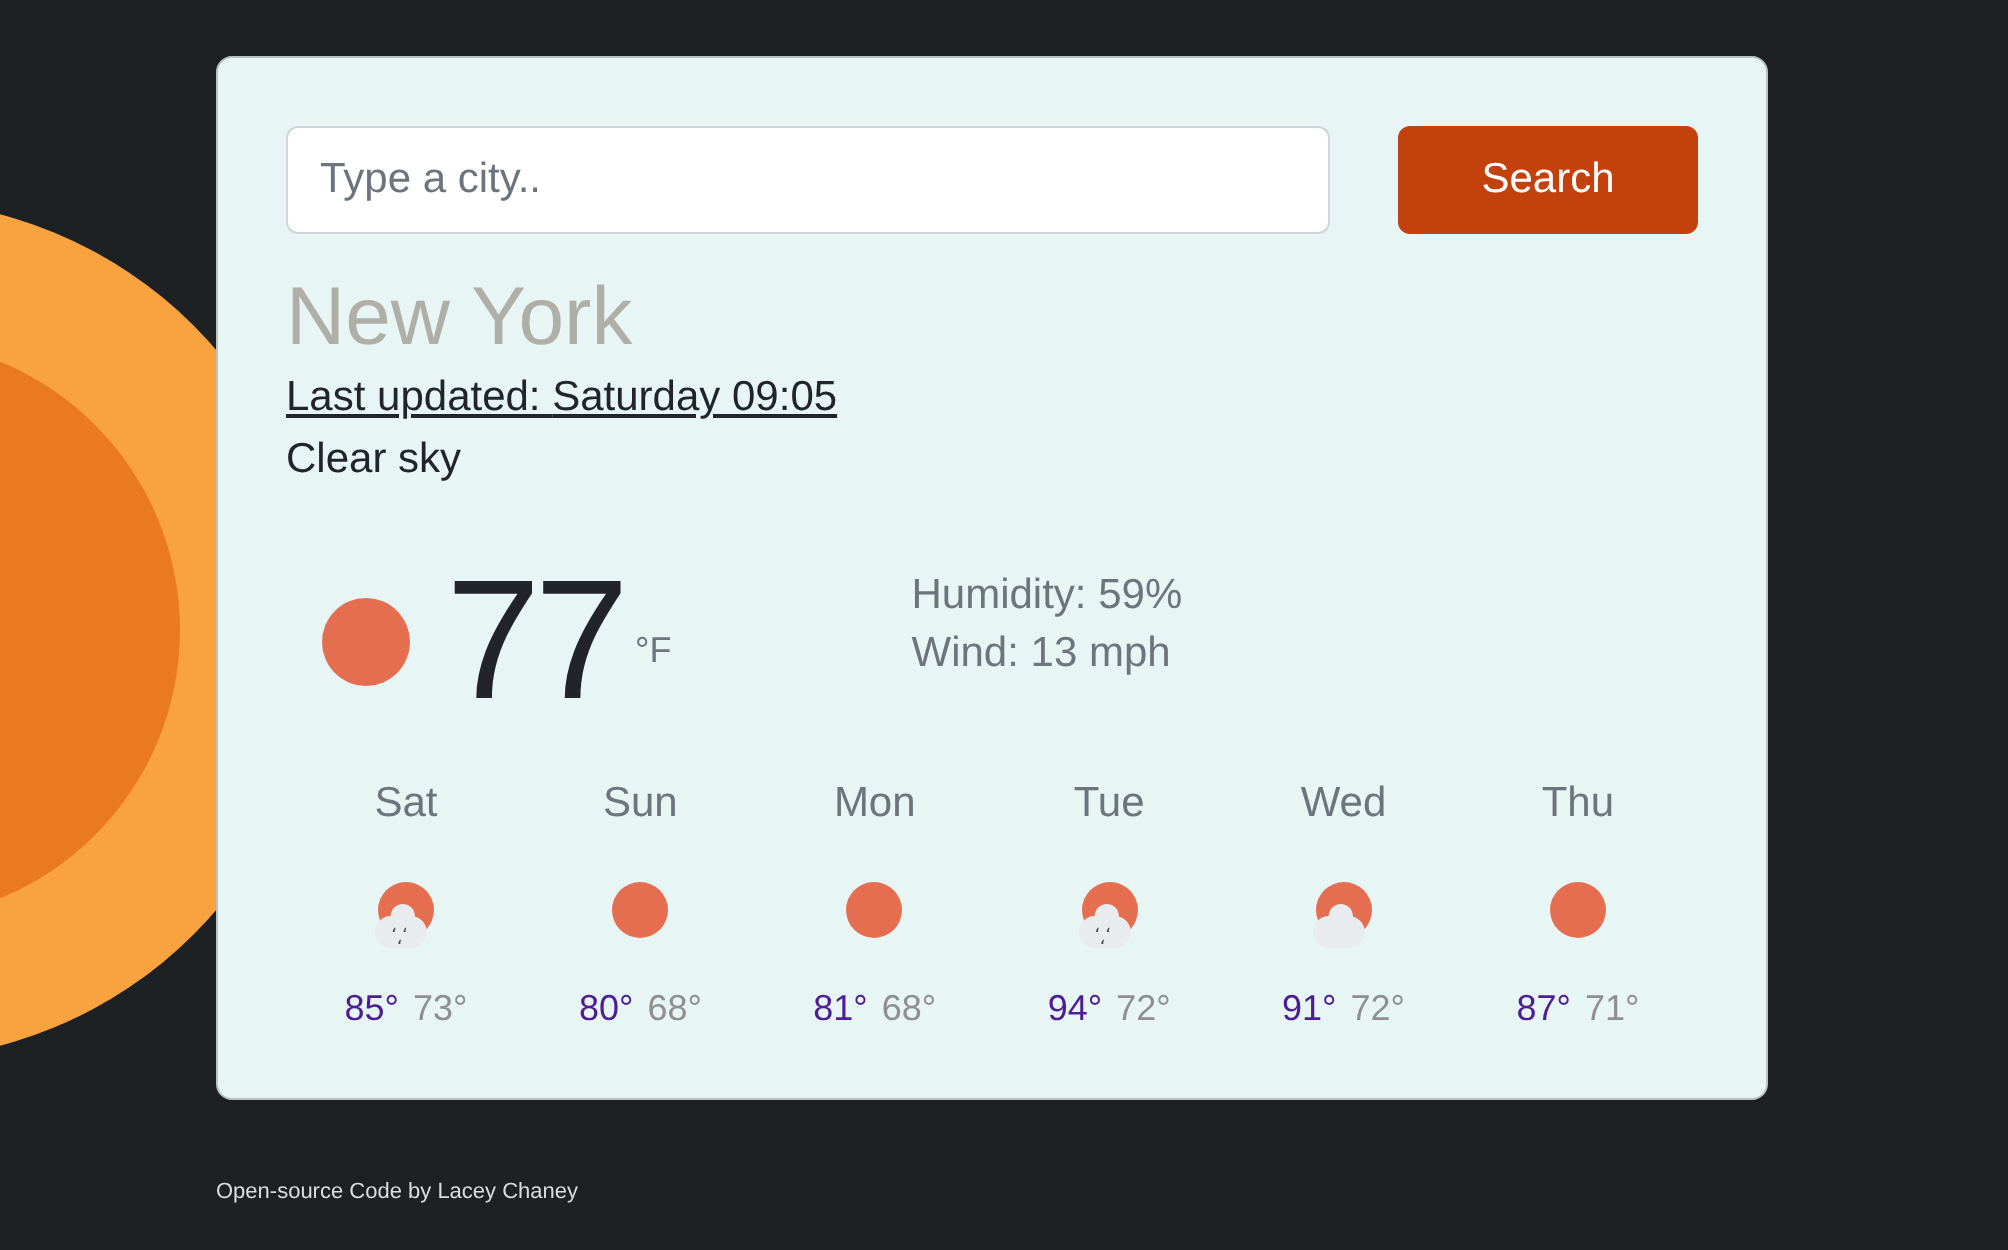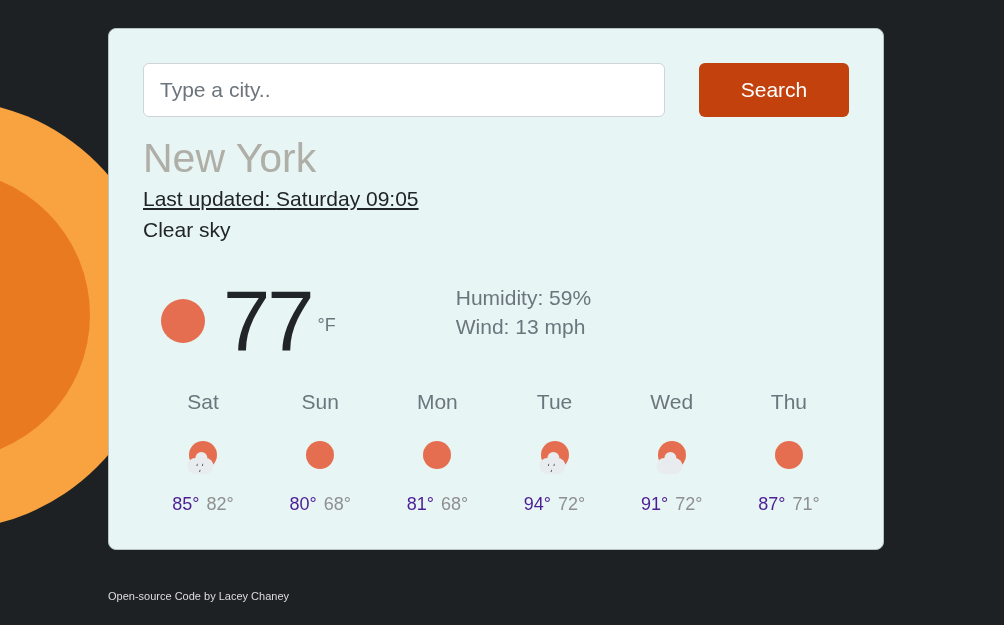--- a/index.html
+++ b/index.html
@@ -199,21 +199,21 @@
 
   <div class="forecast">
 
     <div class="fday">
       <div class="dname">Sat</div>
       <div class="ficon">
           <div class="dot-sm"></div>
           <div class="cloud"></div>
           <div class="rain">، ،<br>،</div>
         </div>
-      <div class="ftemps"><span class="hi">85°</span> <span class="lo">82°</span></div>
+      <div class="ftemps"><span class="hi">85°</span> <span class="lo">73°</span></div>
     </div>
     <div class="fday">
       <div class="dname">Sun</div>
       <div class="ficon">
           <div class="dot-sm"></div>
         </div>
       <div class="ftemps"><span class="hi">80°</span> <span class="lo">68°</span></div>
     </div>
     <div class="fday">
       <div class="dname">Mon</div>

